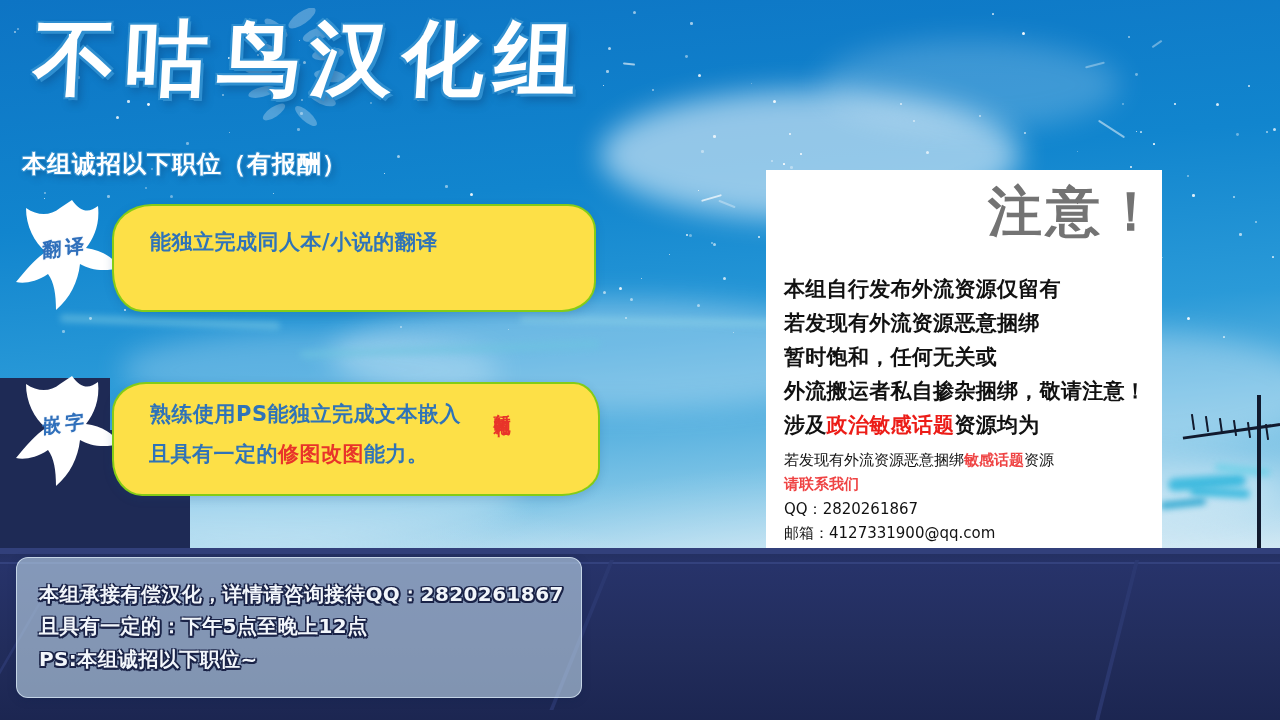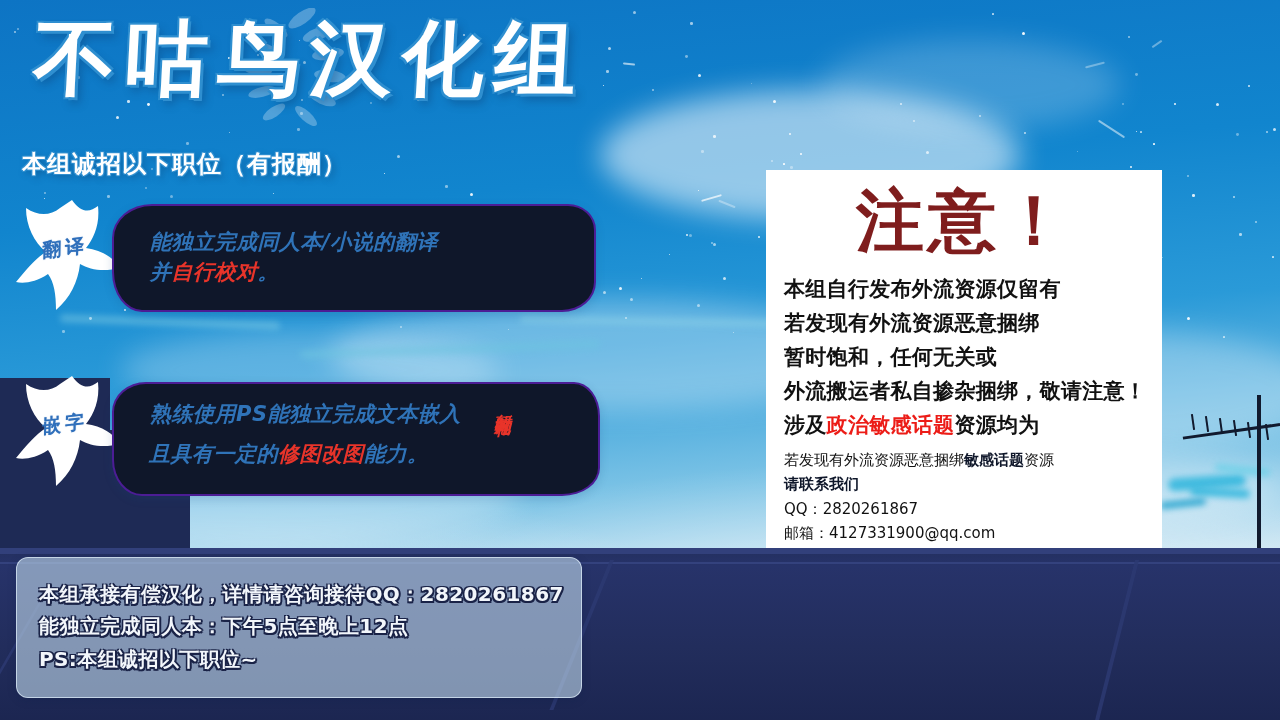--- a/index.html
+++ b/index.html
@@ -97,60 +97,59 @@
   .dove-label{
     position:absolute;left:26px;top:36px;width:64px;
     font-family:"DejaVu Serif","Liberation Serif",serif;
     font-size:19px;font-weight:bold;color:#2f6fbb;
     letter-spacing:4px;white-space:nowrap;
     transform:rotate(-7deg) skewX(-8deg);
     text-shadow:0 0 1px rgba(47,111,187,.6);
   }
   .bubble{
     position:absolute;
-    background:#0f172a;
-    border:2px solid #4c1d95;
+    background:#fde047;
+    border:2px solid #84cc16;
     box-shadow:0 3px 10px rgba(20,70,120,.18);
-    font-style:italic;
   }
   .bubble-text{
     position:absolute;
     font-size:21px;font-weight:bold;color:#2f73b8;line-height:1.42;
     white-space:nowrap;letter-spacing:.5px;
   }
   .hl{color:#e8342a;}
   .vtext{
     position:absolute;
     writing-mode:vertical-rl;
     font-size:17px;font-weight:bold;color:#e8342a;
     line-height:1.15;letter-spacing:2px;
   }
 
   
   .notice{
     position:absolute;left:766px;top:170px;width:396px;height:378px;
     background:#ffffff;
   }
   .notice-title{
-    position:absolute;left:0;right:0;top:6px;text-align:center;
-    font-size:68px;font-weight:bold;color:#7f1d1d;letter-spacing:4px;
+    position:absolute;left:0;right:0;top:6px;text-align:right;
+    font-size:54px;font-weight:bold;color:#737373;letter-spacing:4px;
   }
   .notice-body{
     position:absolute;left:18px;top:104px;right:10px;
     font-size:21px;color:#111111;line-height:1.62;font-weight:bold;
     white-space:nowrap;
   }
   .notice-body div{letter-spacing:.3px;font-family:Liberation Mono, monospace;}
   .notice-small{
     position:absolute;left:18px;top:278px;right:10px;
     font-size:15px;color:#111111;line-height:1.62;
     white-space:nowrap;
   }
   .red{color:#ec1c17;}
-  .red-b{color:#0f172a;font-weight:bold;}
+  .red-b{color:#ef4444;font-weight:bold;}
 
   
   .banner{
     position:absolute;left:16px;top:557px;width:564px;height:139px;
     background:rgba(190,214,234,.62);
     border:1px solid rgba(220,235,248,.75);
     border-radius:12px;
     box-shadow:0 2px 8px rgba(10,30,70,.25);
   }
   .banner-text{
@@ -393,21 +392,20 @@
       <path d="M56 2 C66 16 74 14 82 8 C84 26 78 40 70 50 C86 52 98 60 104 70
                C88 74 74 72 64 66 C62 84 54 100 40 112 C40 96 38 84 32 76
                C20 84 8 86 0 84 C10 72 20 60 30 54 C18 44 10 28 10 10
                C22 18 34 18 44 10 Z" fill="#ffffff"></path>
     </svg>
     <div class="dove-label">翻译</div>
 
     <div class="bubble" style="left:96px;top:6px;width:480px;height:104px;
          border-radius:40px 28px 34px 30px / 34px 26px 30px 40px;">
       <div class="bubble-text" style="left:36px;top:22px;">能独立完成同人本/小说的翻译</div>
-      <div class="bubble-text" style="left:36px;top:52px;"><span>并</span><span class="hl">自行校对</span><span>。</span></div>
     </div>
   </div>
 
   <div class="role" style="left:16px;top:374px;width:600px;height:130px;">
     <svg class="dove" viewBox="0 0 112 120">
       <path d="M56 2 C66 16 74 14 82 8 C84 26 78 40 70 50 C86 52 98 60 104 70
                C88 74 74 72 64 66 C62 84 54 100 40 112 C40 96 38 84 32 76
                C20 84 8 86 0 84 C10 72 20 60 30 54 C18 44 10 28 10 10
                C22 18 34 18 44 10 Z" fill="#ffffff"></path>
     </svg>
@@ -436,18 +434,18 @@
       <div><span>若发现有外流资源恶意捆绑</span><span class="red-b">敏感话题</span><span>资源</span></div>
       <div class="red-b">请联系我们</div>
       <div><span>QQ：</span><span>2820261867</span></div>
       <div><span>邮箱：</span><span>4127331900@qq.com</span></div>
     </div>
   </div>
 
   <div class="banner">
     <div class="banner-text">
       <div>本组承接有偿汉化，详情请咨询接待QQ：2820261867</div>
-      <div>能独立完成同人本：下午5点至晚上12点</div>
+      <div>且具有一定的：下午5点至晚上12点</div>
       <div>PS:本组诚招以下职位~</div>
     </div>
   </div>
 
 </div>
 
 </body></html>

